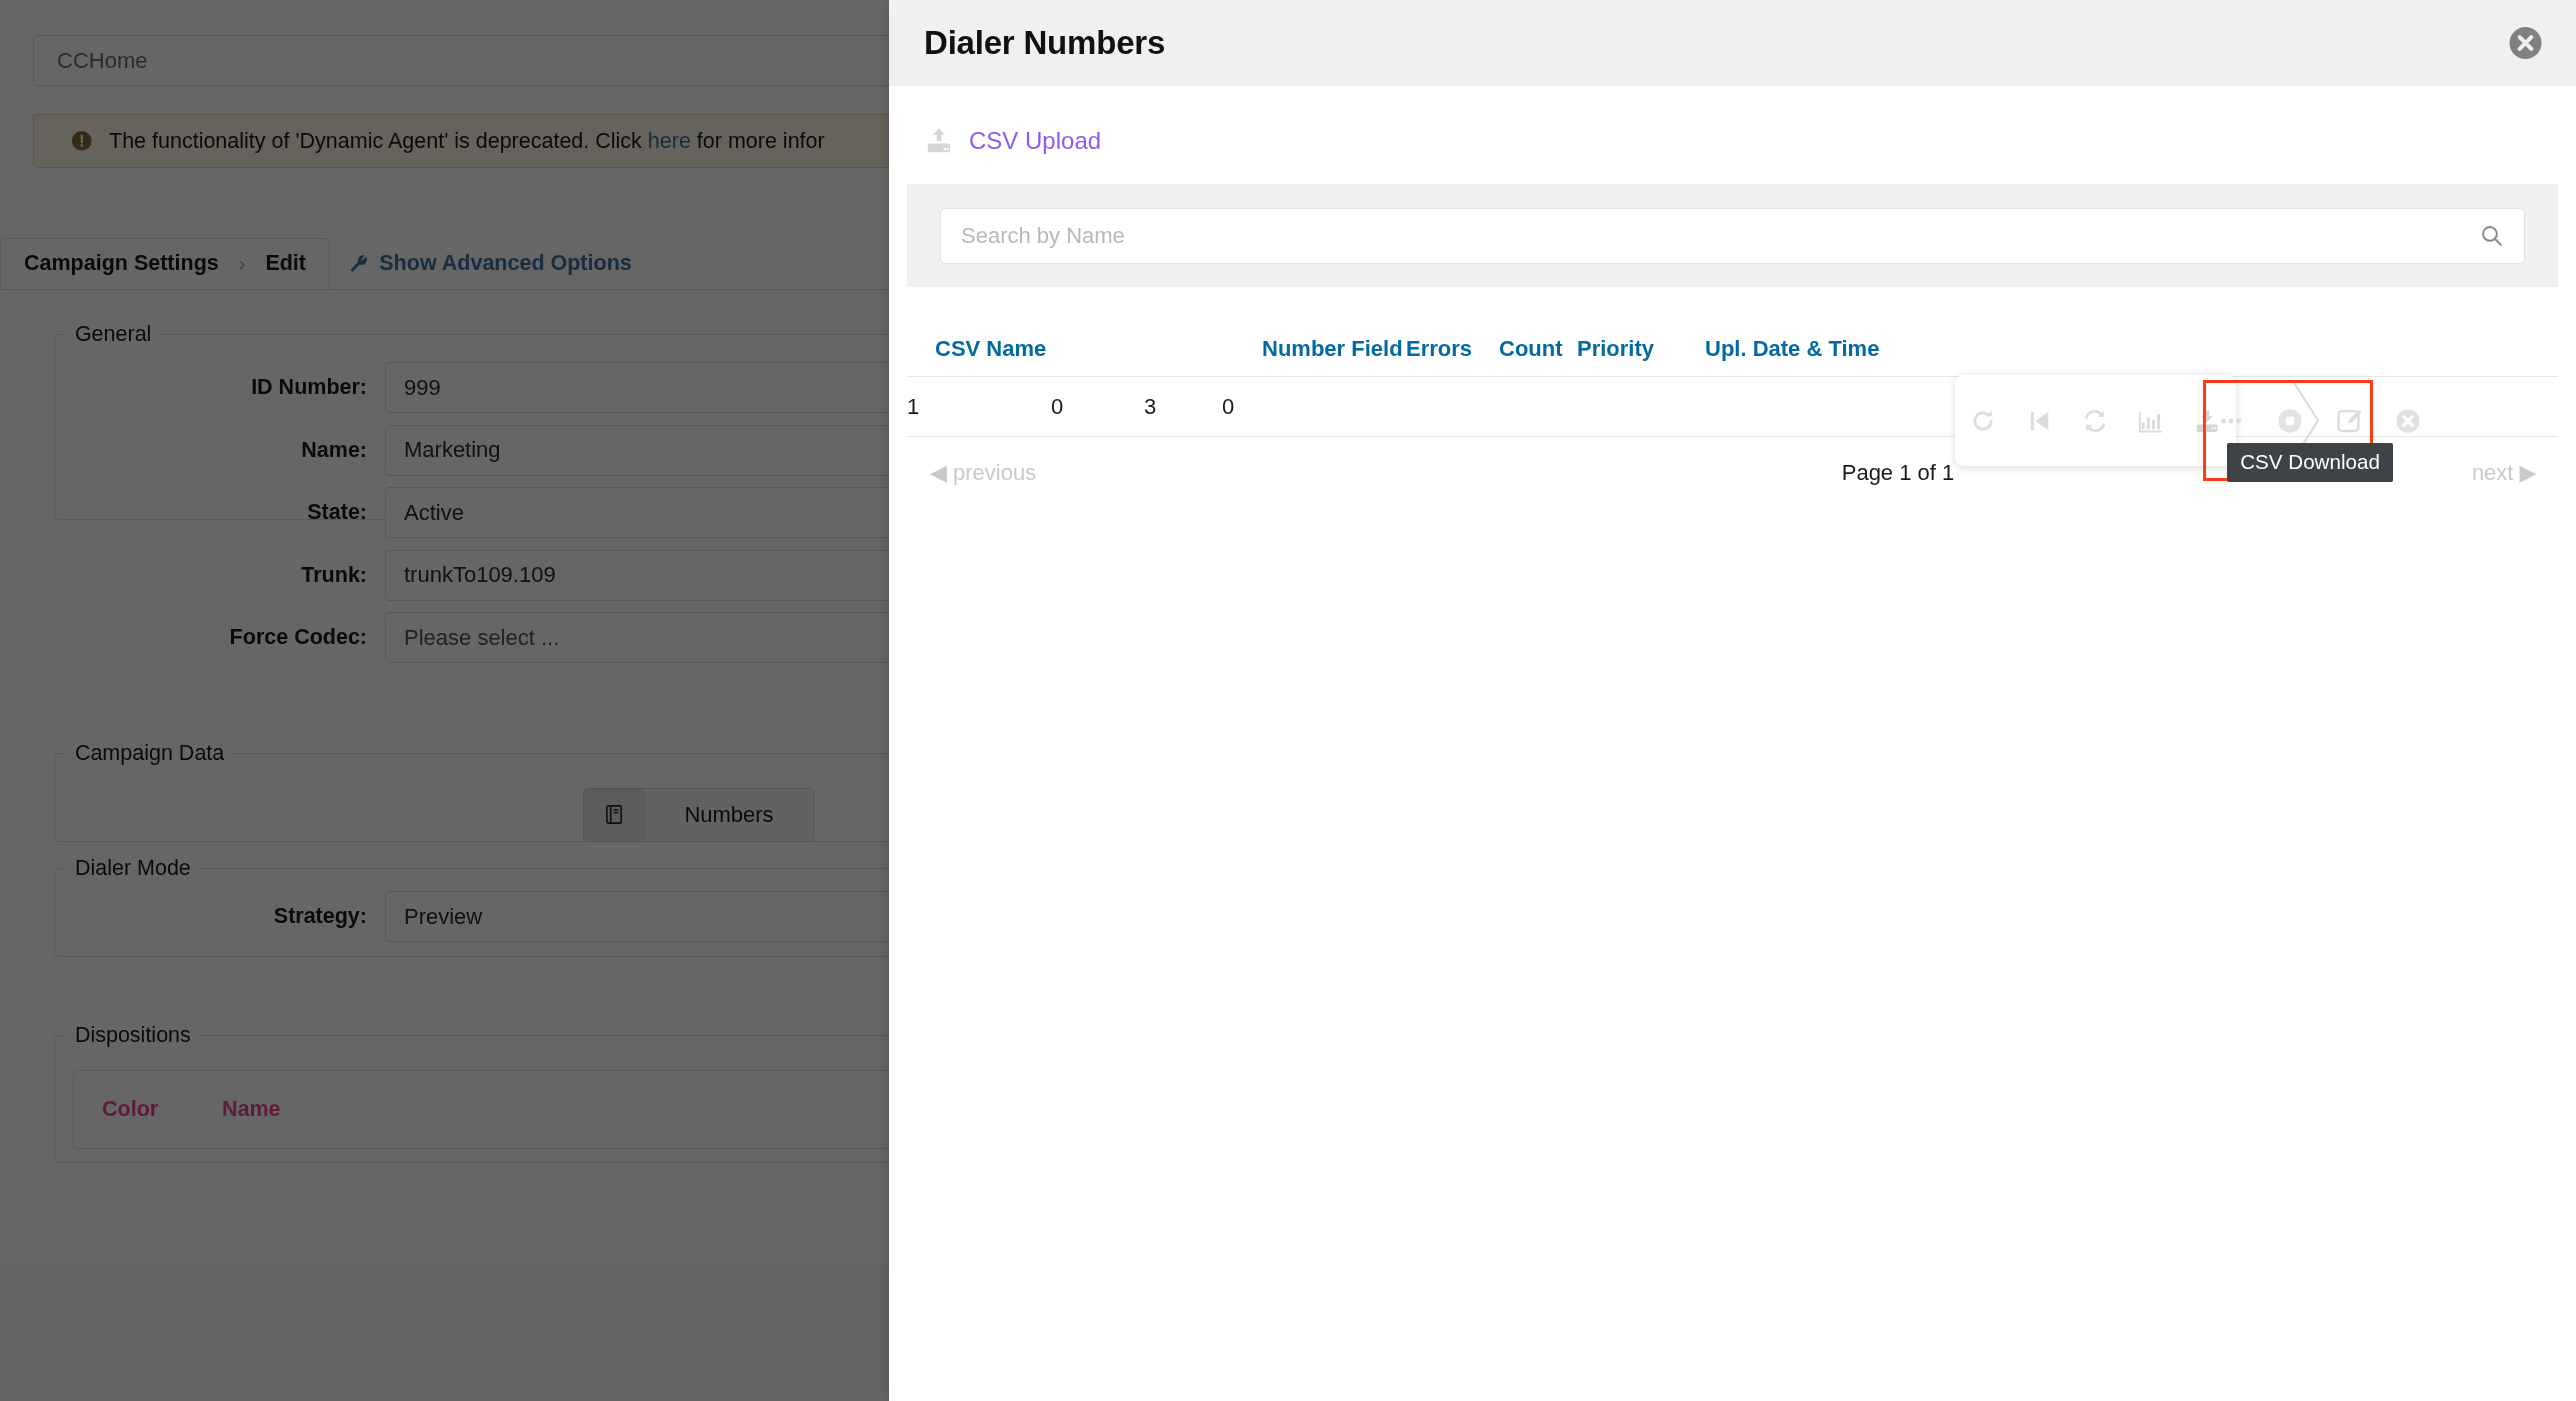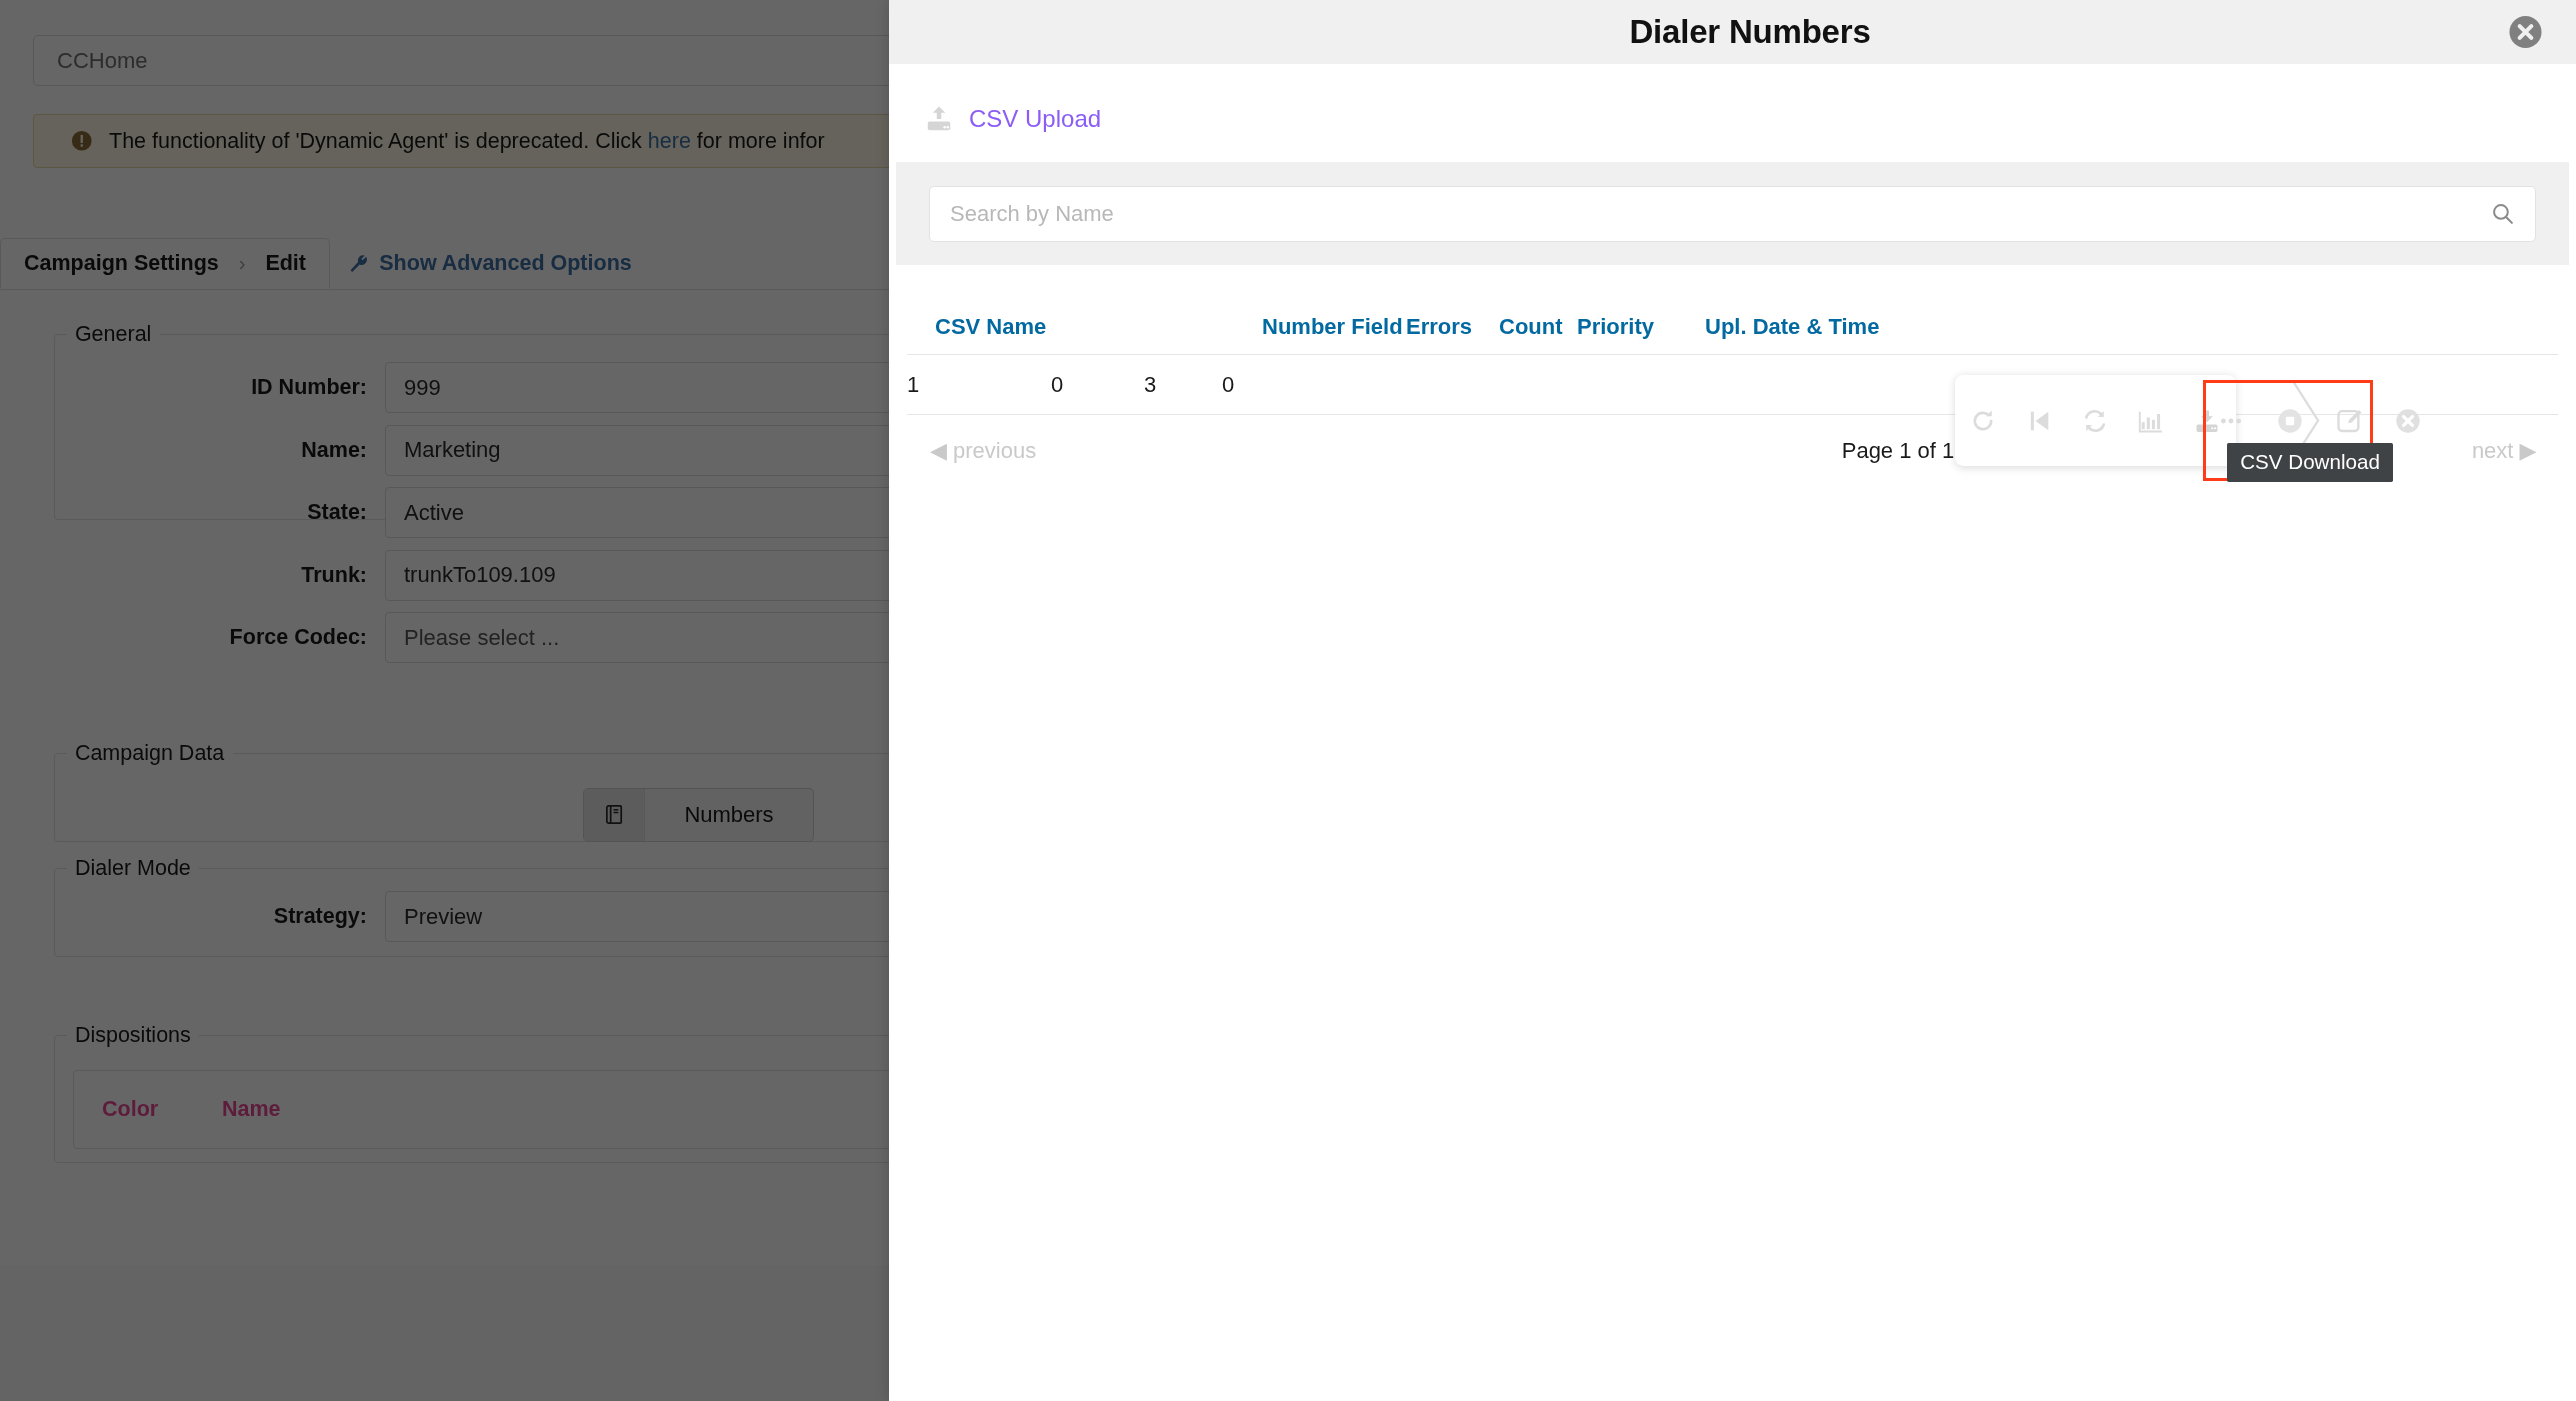--- a/index.html
+++ b/index.html
@@ -116,43 +116,43 @@
   }
 
   
   #modal {
     position: absolute; left: 889px; top: 0;
     width: 1687px; height: 1401px;
     background: #ffffff; z-index: 60;
     box-shadow: -2.5px 0 11.6px rgba(0,0,0,0.15);
   }
   .modal-header {
-    height: 64px; background: #f0f0f0;
-    display: flex; align-items: center; position: relative; justify-content: center;
+    height: 86px; background: #f0f0f0;
+    display: flex; align-items: center; position: relative;
   }
   .modal-title {
     margin-left: 35px; font-size: 33px; font-weight: bold; color: #111;
     letter-spacing: -0.2px;
   }
   .modal-close {
     position: absolute; right: 33px; top: 50%; transform: translateY(-50%);
     width: 35px; height: 35px; cursor: pointer;
   }
 
   .modal-body { padding: 0; }
 
   .csv-upload {
     display: flex; align-items: center; gap: 15px;
     margin: 40px 0 28px 35px;
   }
   .upload-icon { width: 30px; height: 30px; flex: none; }
   .csv-upload-label { font-size: 24px; color: #8b5cf6; }
 
   .search-panel {
-    margin: 0 7px; height: 103px; background: #f0f0f0;
+    margin: 0 18px; height: 103px; background: #f0f0f0;
     display: flex; align-items: center; padding: 0 33px;
   }
   .search-box {
     flex: 1; height: 56px; background: #fff;
     border: 0.8px solid #e2e2e2; border-radius: 5px;
     display: flex; align-items: center; padding: 0 20px;
     position: relative;
   }
   .search-box input {
     flex: 1; border: none; outline: none; background: transparent;

